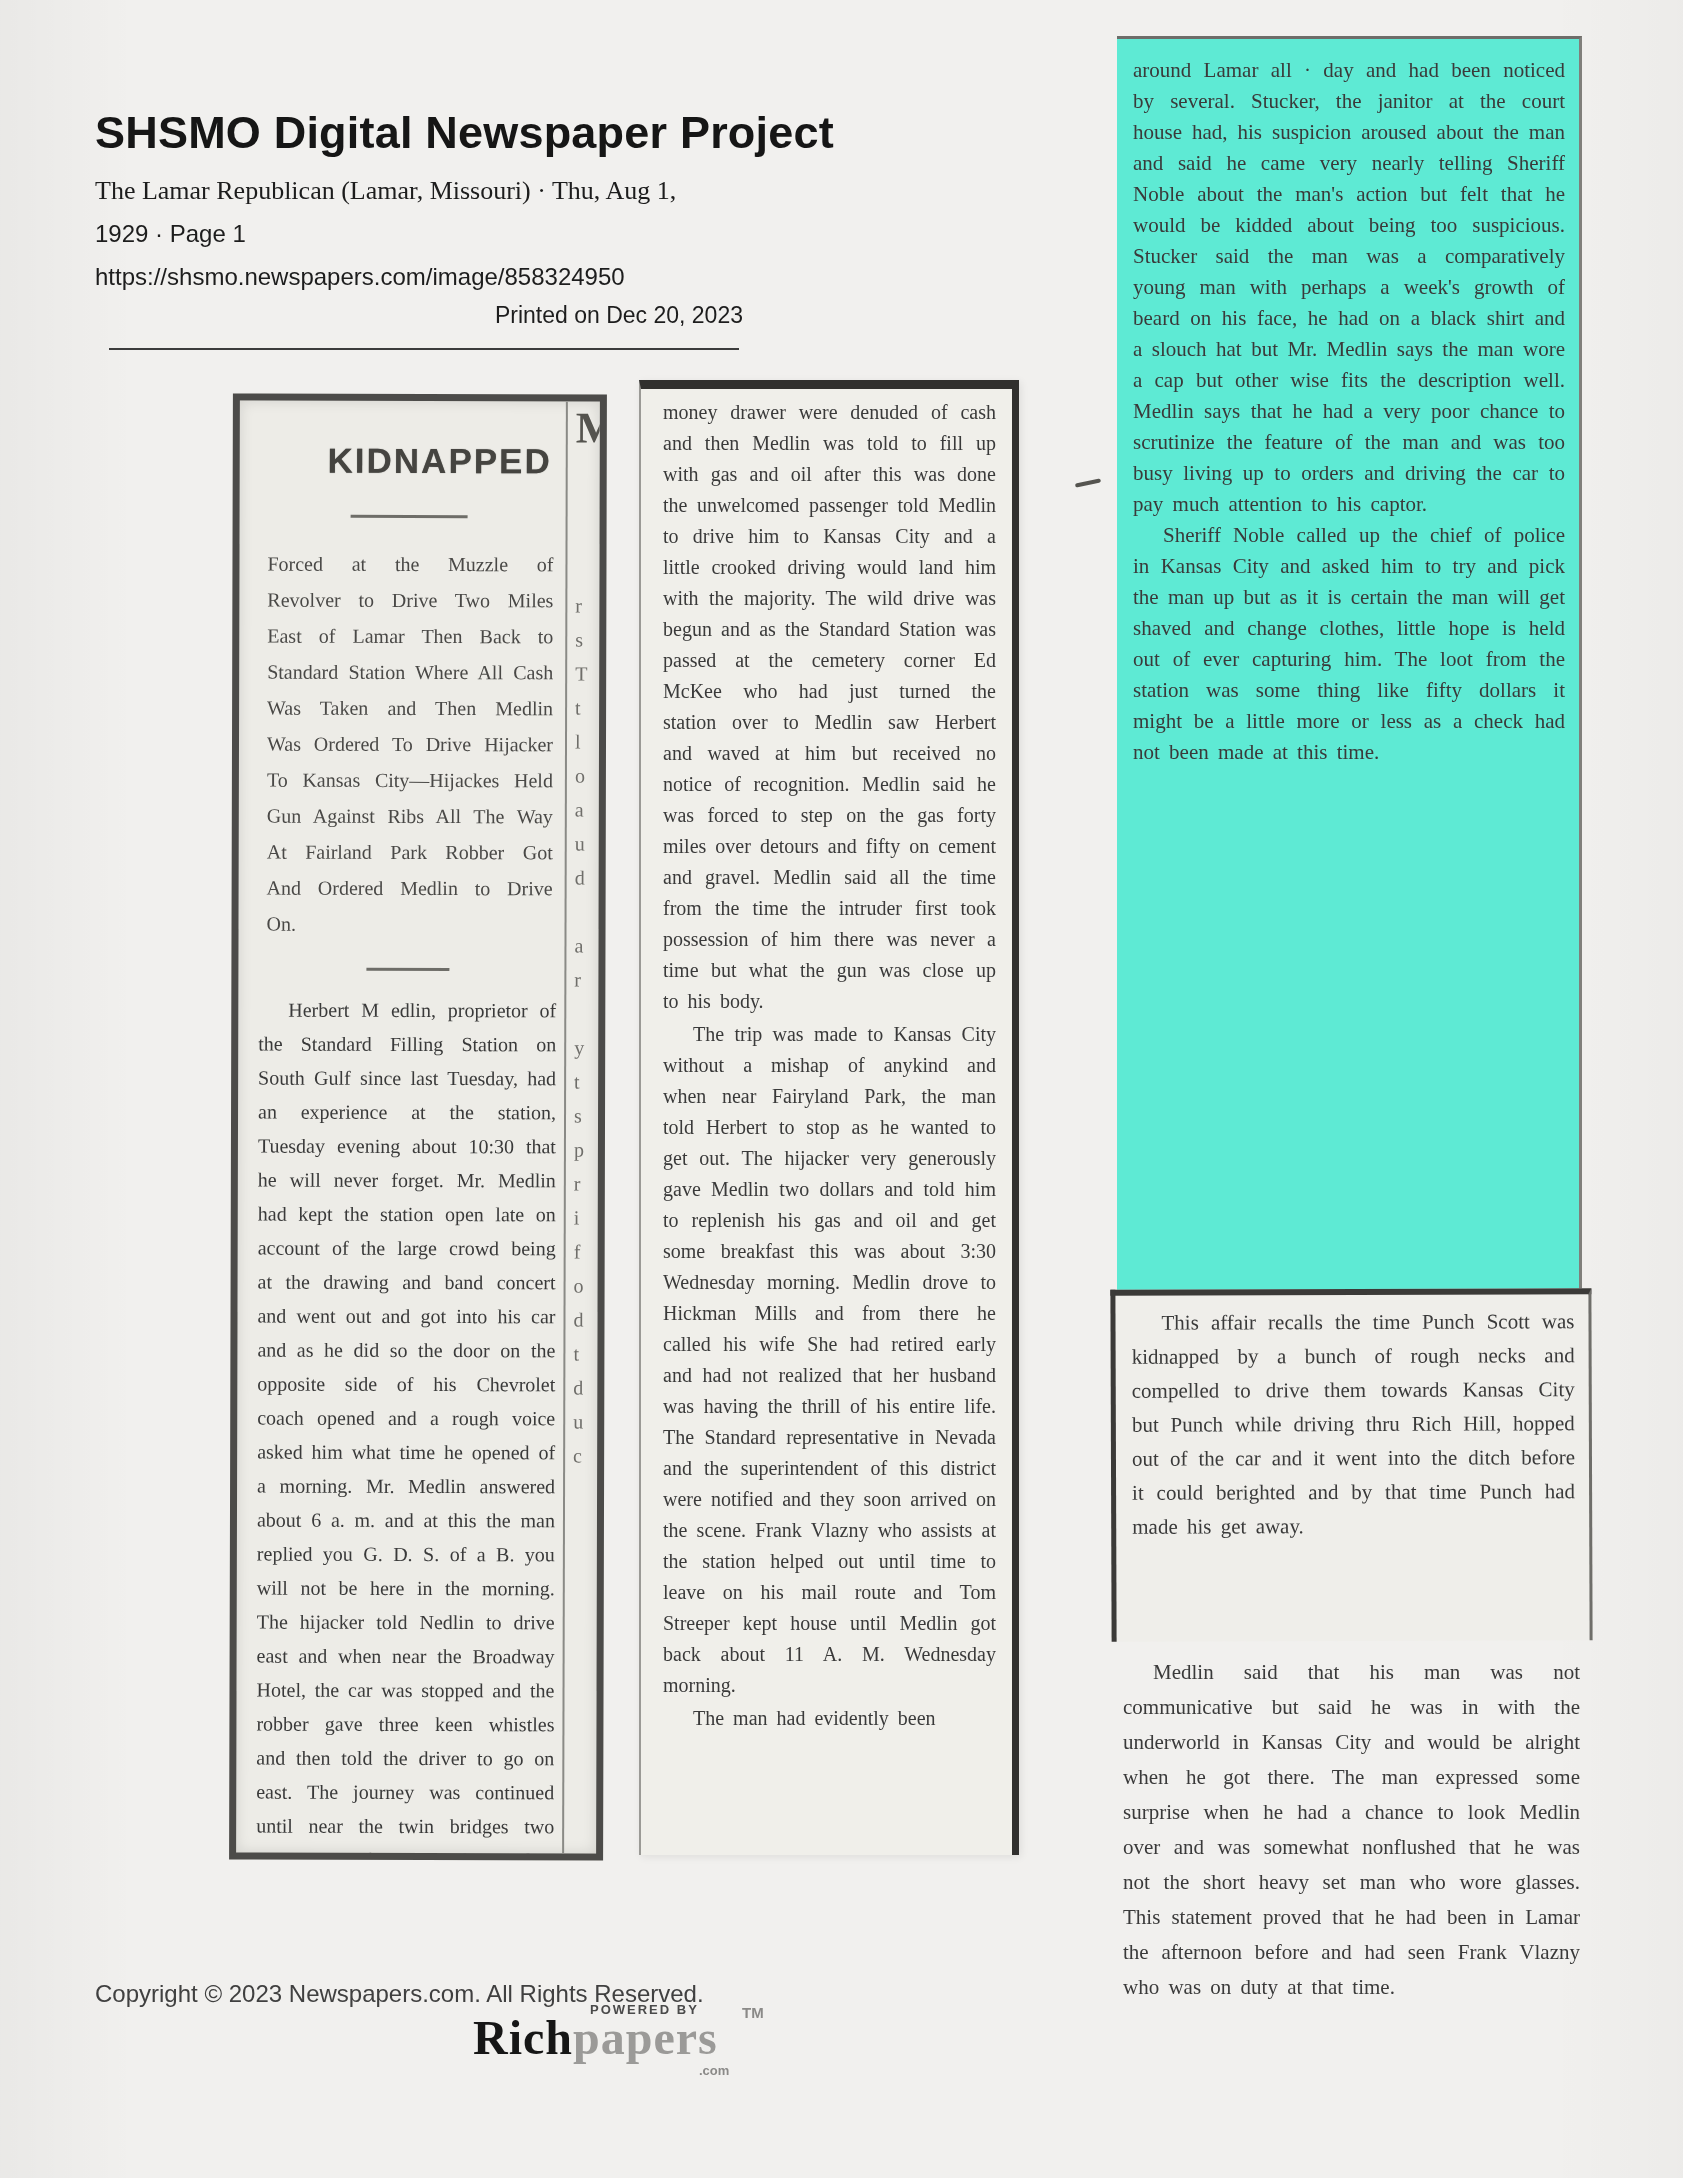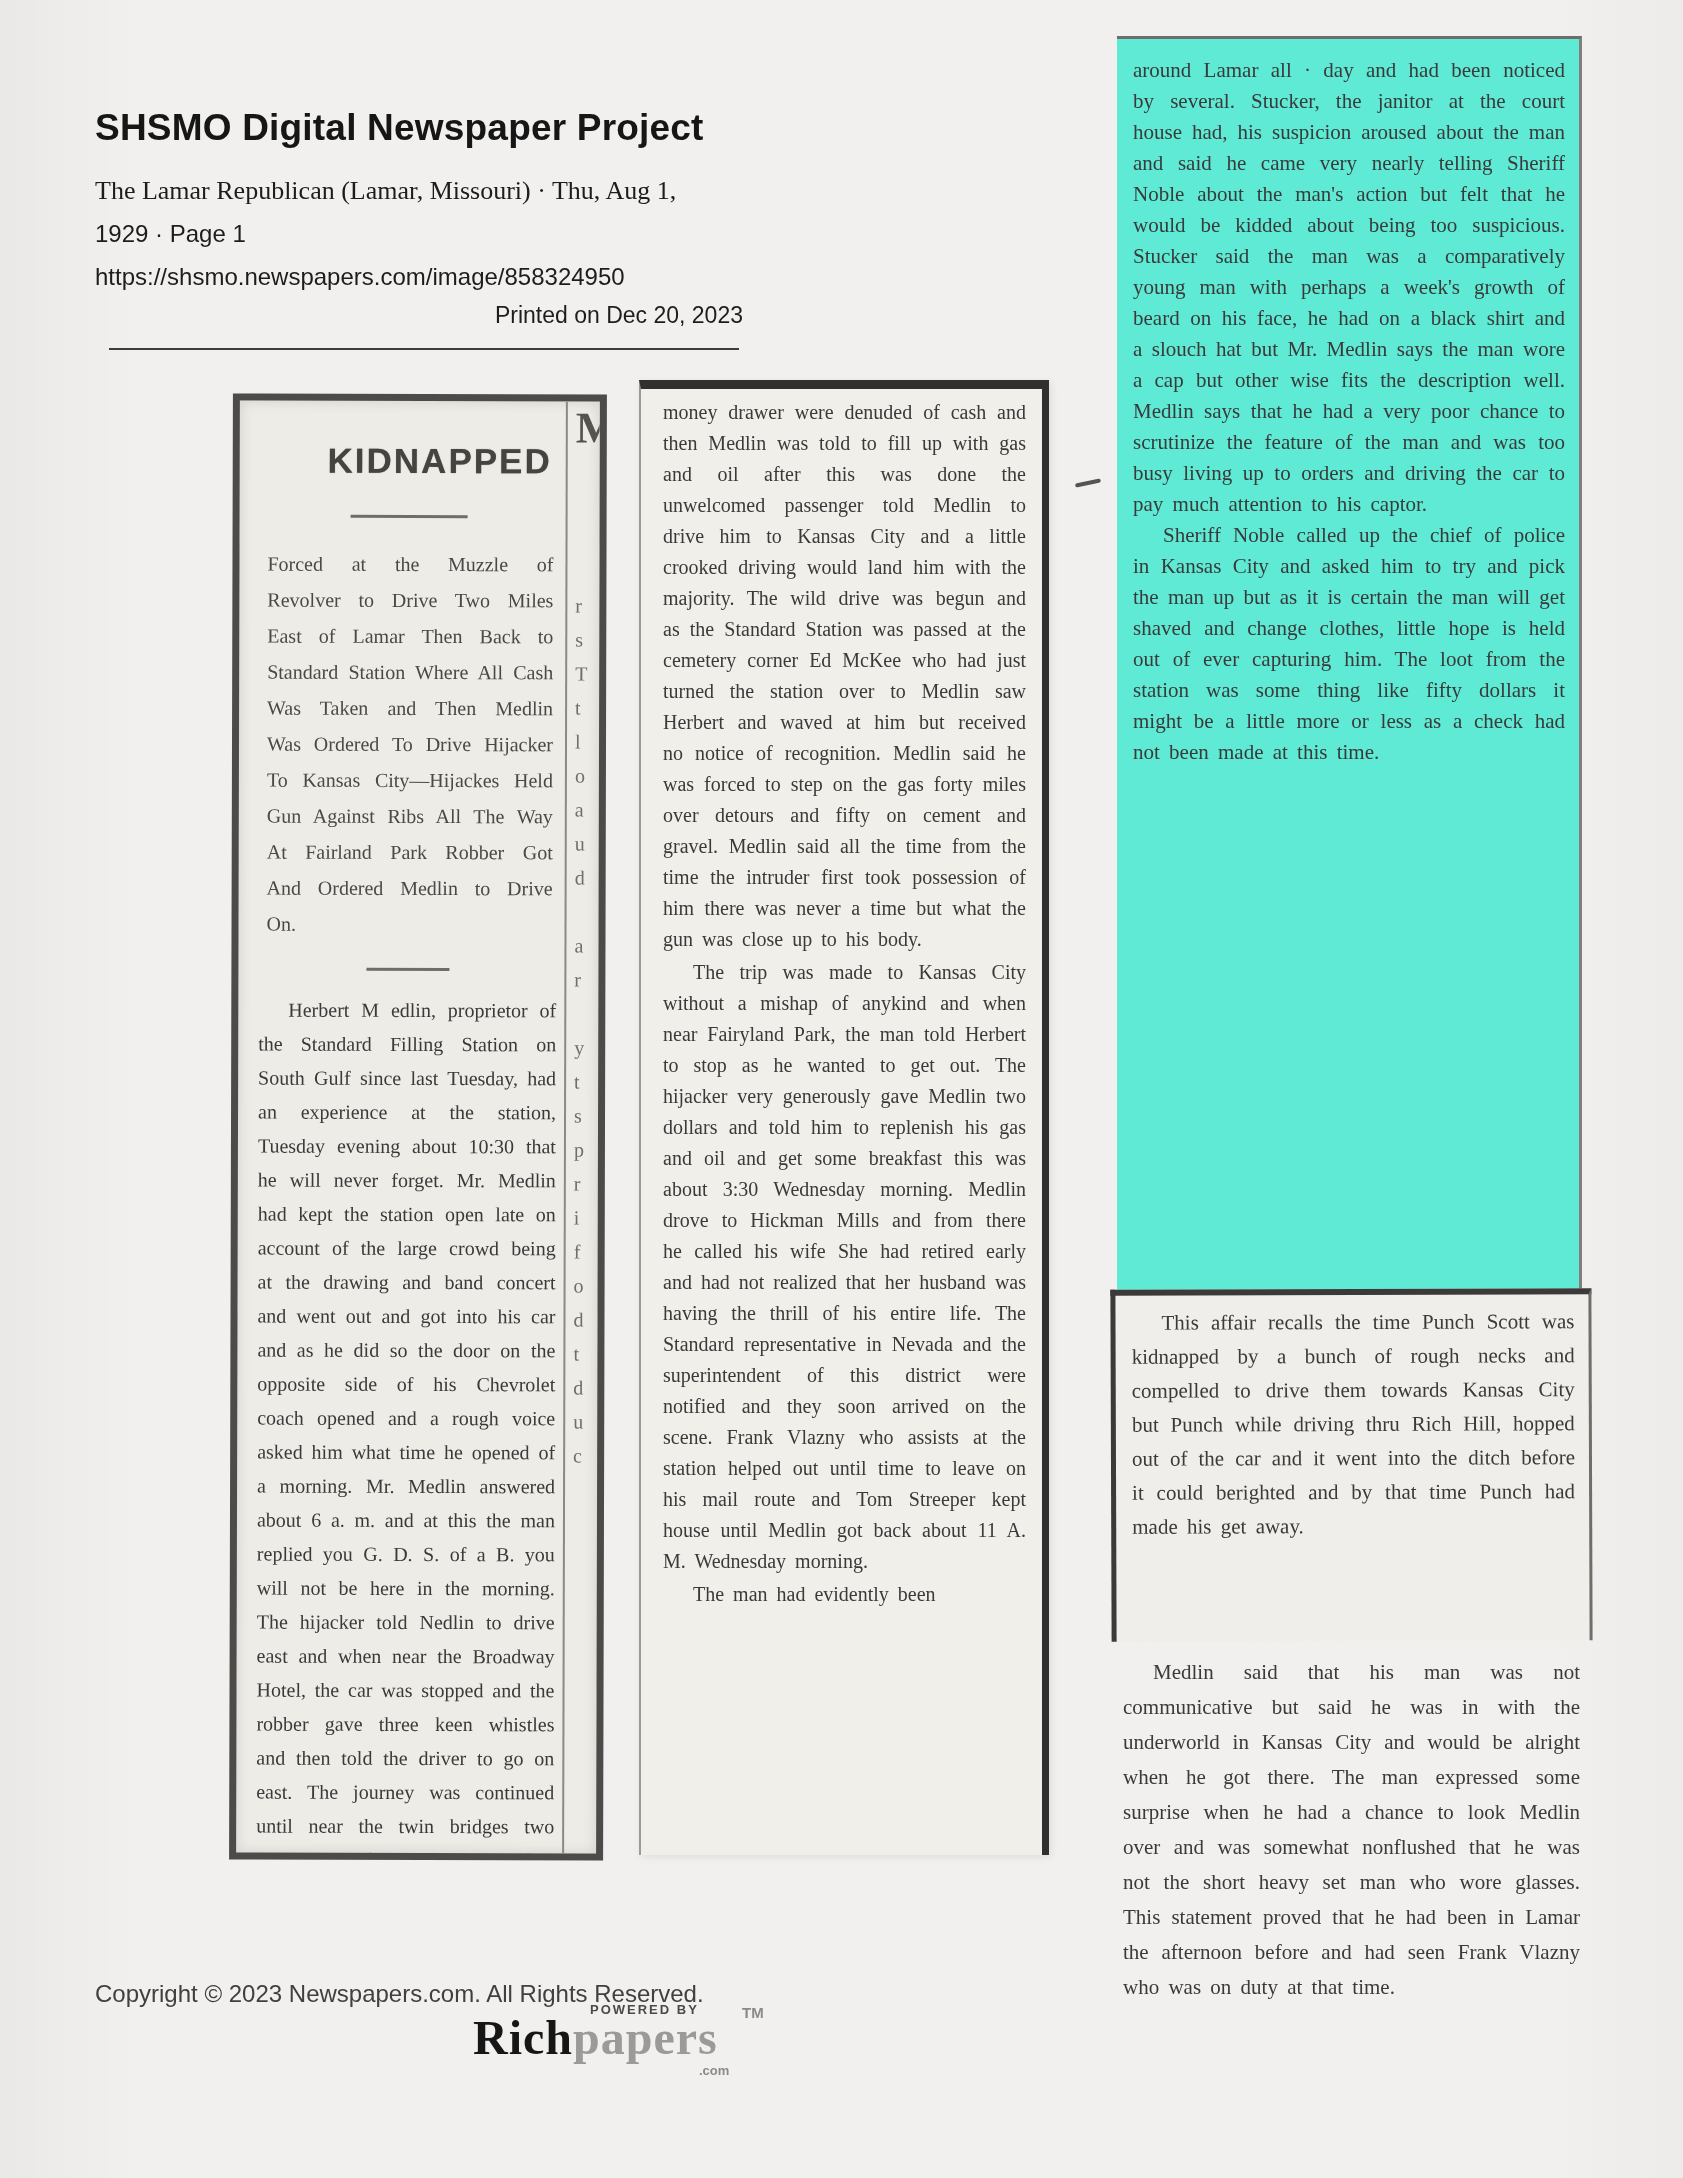--- a/index.html
+++ b/index.html
@@ -15,21 +15,21 @@
   body::before {
     content: "";
     position: absolute; inset: 0;
     background: linear-gradient(90deg, rgba(0,0,0,0.03), rgba(0,0,0,0) 8%, rgba(0,0,0,0) 92%, rgba(0,0,0,0.02));
     pointer-events: none;
   }
 
   
   .hdr-title {
     position: absolute; left: 95px; top: 107px;
-    font-size: 37px; font-weight: bold; color: #161616;
+    font-size: 45px; font-weight: bold; color: #161616;
     letter-spacing: 0.2px;
   }
   .hdr-meta1 {
     position: absolute; left: 95px; top: 176px;
     font-family: "Liberation Serif", serif;
     font-size: 26px; color: #1d1d1d;
   }
   .hdr-meta2 {
     position: absolute; left: 95px; top: 220px;
     font-size: 24px; color: #1d1d1d;
@@ -81,21 +81,21 @@
   .div1 { width: 117px; }
   .div2 { width: 83px; margin: 26px auto 22px auto; }
   .subhead {
     font-size: 20px; line-height: 36px; color: #4a4947;
     word-spacing: 5px; padding: 0 4px 0 8px;
   }
   .clip1 .body-text { font-size: 20px; line-height: 34px; word-spacing: 3px; }
 
   
   .clip2 {
-    position: absolute; left: 639px; top: 380px; width: 410px; height: 1475px;
+    position: absolute; left: 639px; top: 380px; width: 380px; height: 1475px;
     border-top: 9px solid #31302e;
     border-right: 7px solid #31302e;
     border-left: 2px solid #9b9a96;
     background: #f0efea;
     padding: 8px 16px 10px 22px;
     overflow: hidden;
     box-shadow: 2px 2px 8px rgba(0,0,0,0.08);
   }
   .clip2 p { font-size: 20px; line-height: 31px; word-spacing: 4px; }
   .clip2 p + p { margin-top: 2px; }

